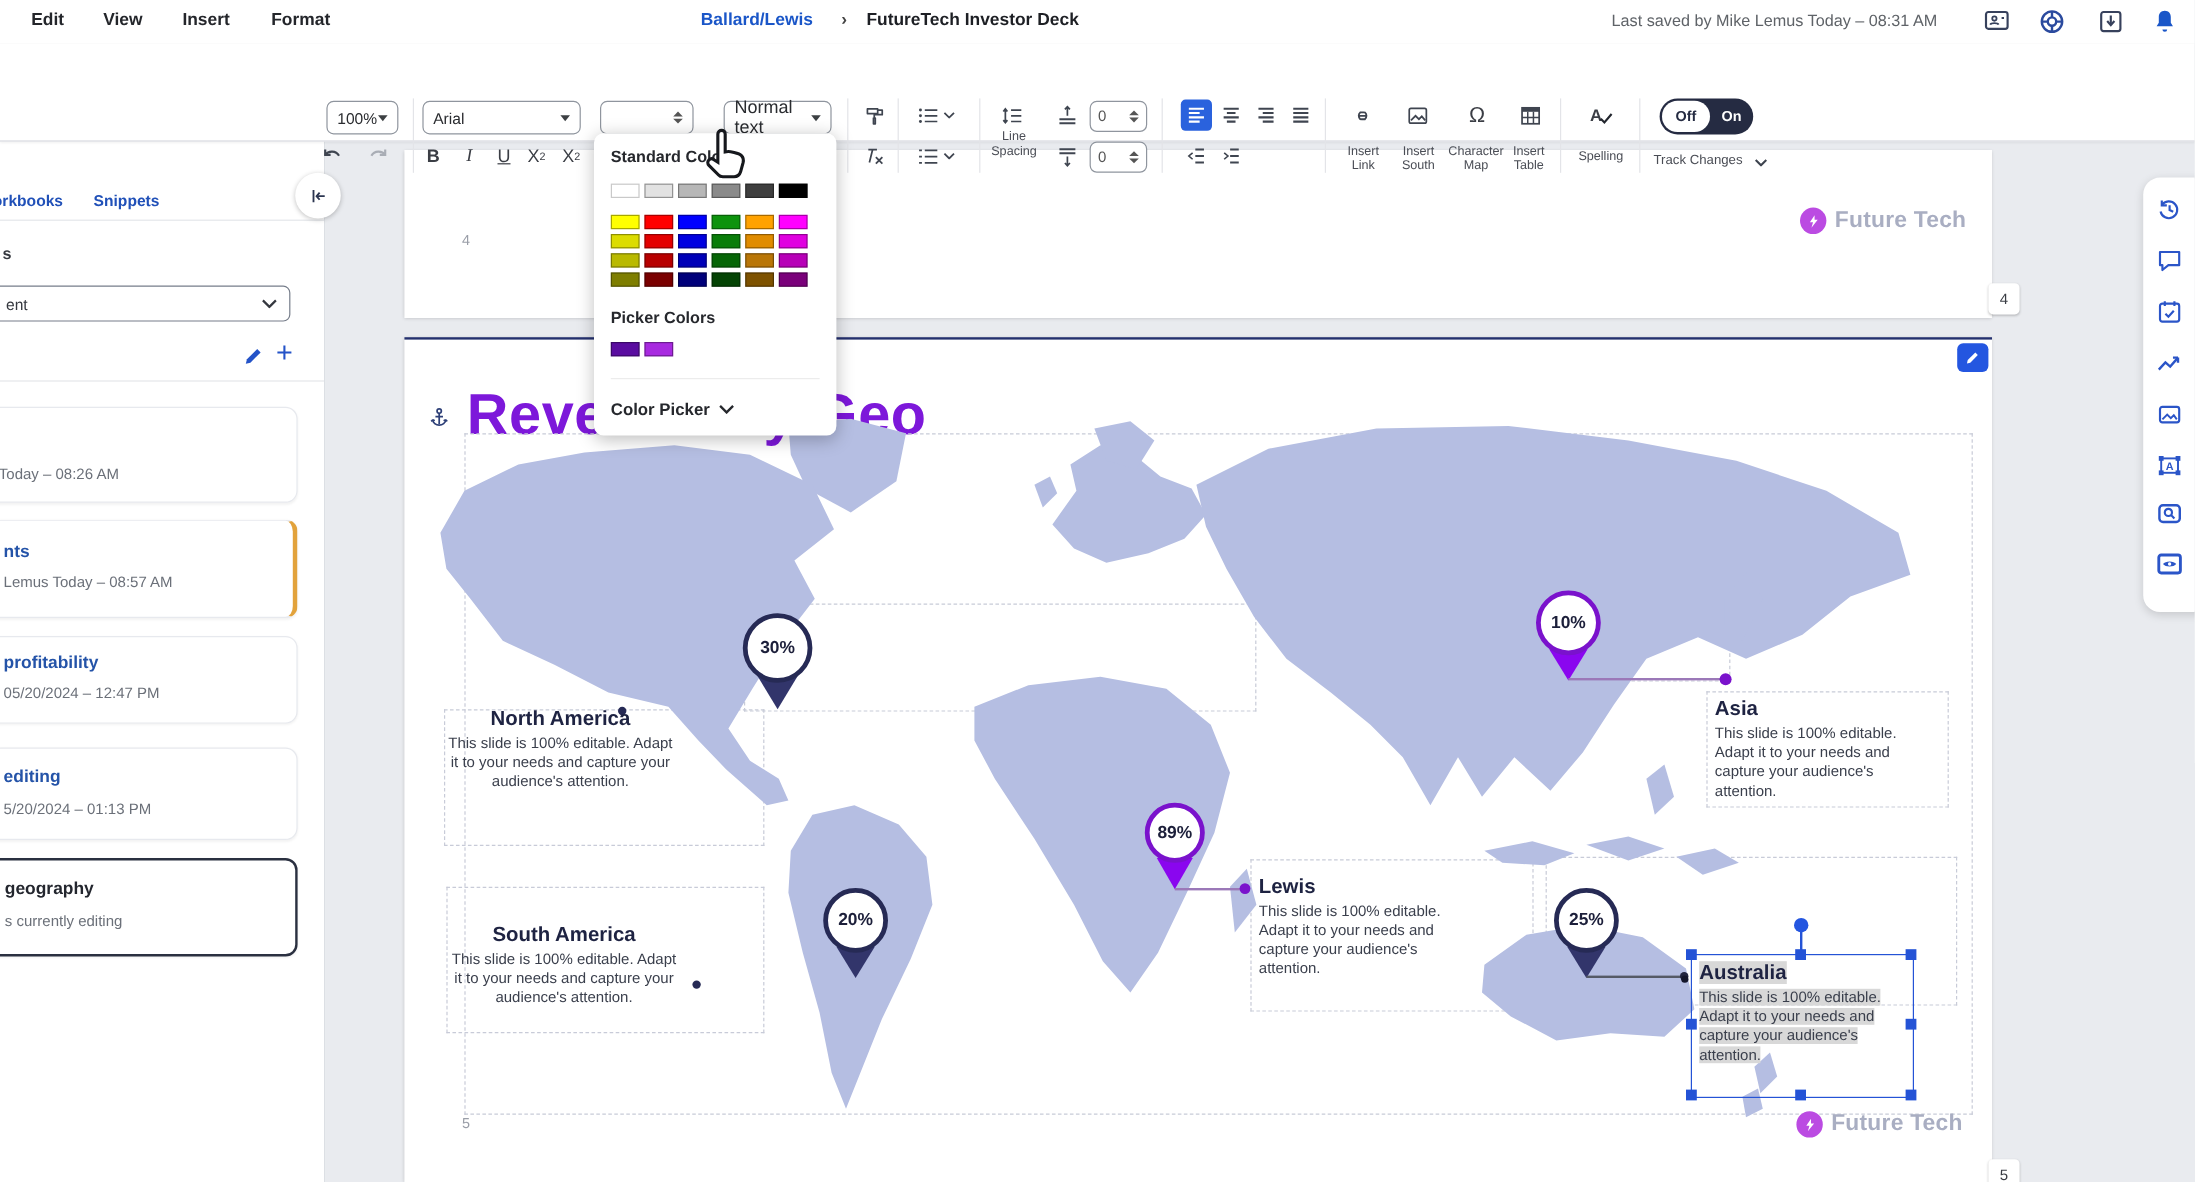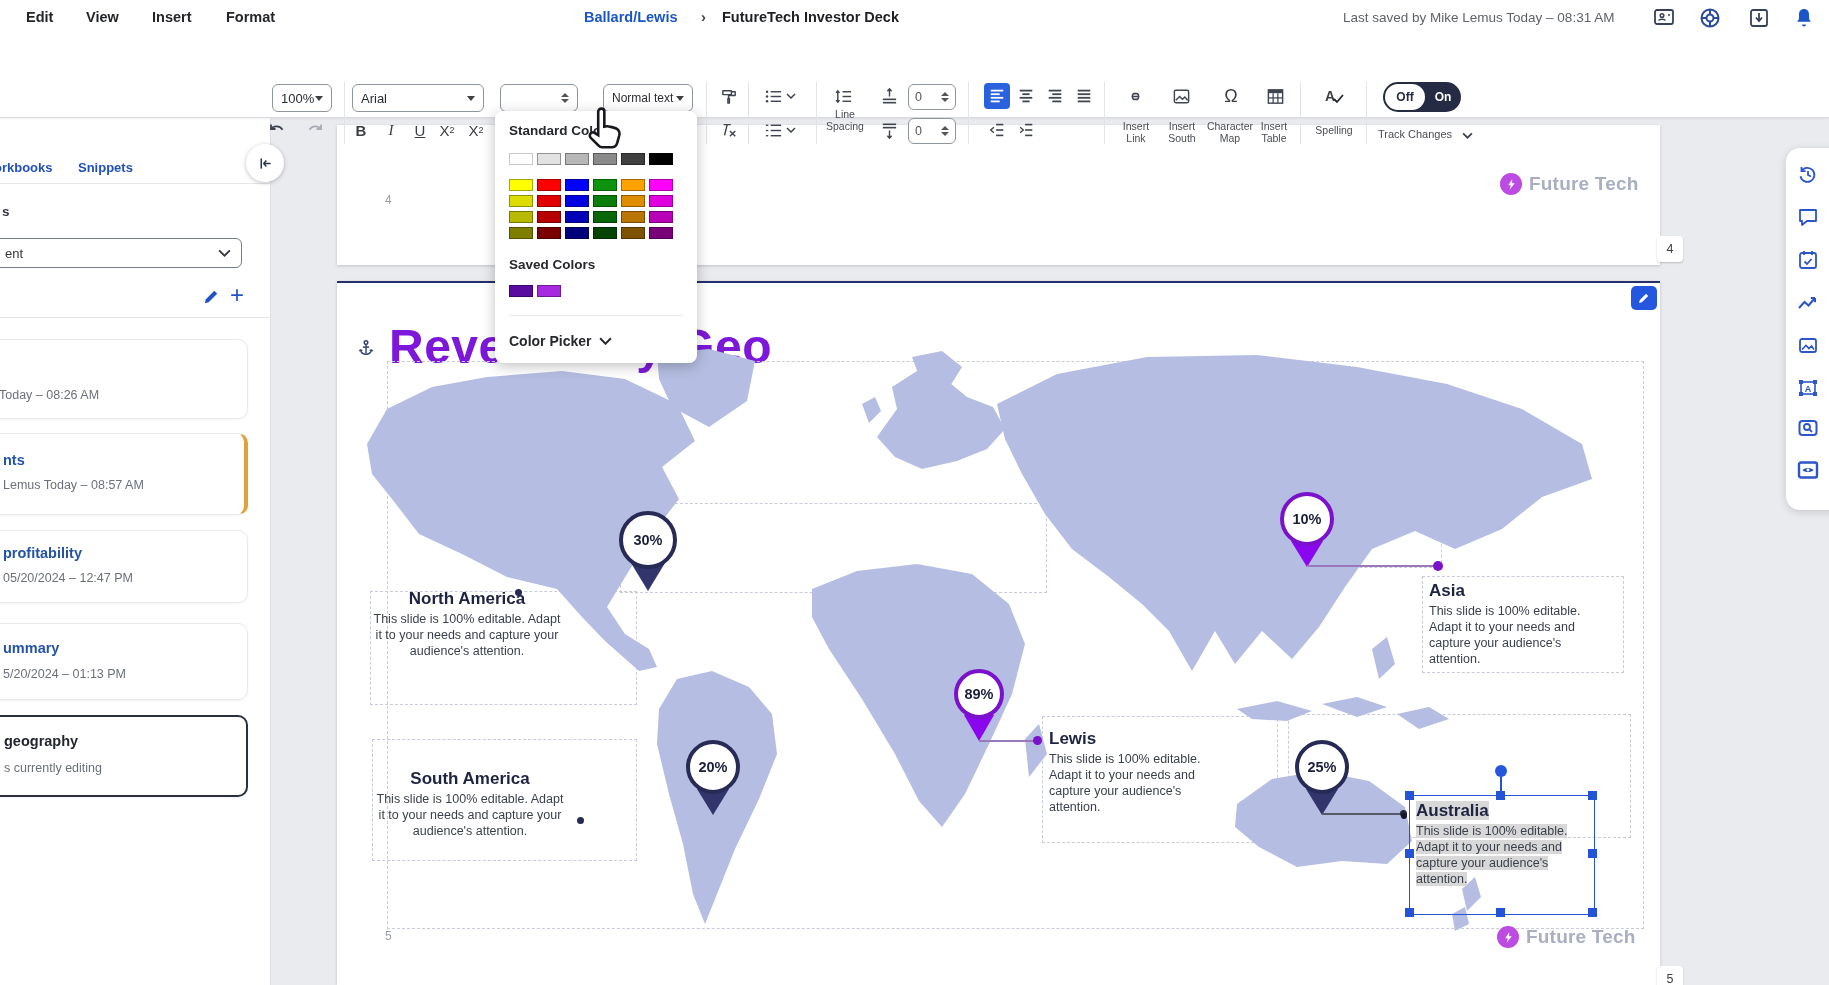--- a/index.html
+++ b/index.html
@@ -162,21 +162,21 @@
         <span class="caret"></span>
     </div>
     <div class="tb-box" style="left:500px;top:48px;width:78px">
       <span></span>
       <span class="stepchev">
           <span class="up"></span>
           <span class="dn"></span>
         </span>
     </div>
     <div class="tb-box" style="left:603px;top:48px;width:90px">
-      <span style="font-size:12px">Normal text</span>
+      <span style="font-size:15px">Normal text</span>
         <span class="caret"></span>
     </div>
 
     <div class="tb-btn" style="left:716px;top:47px">
       <svg viewBox="0 0 20 20" width="19" height="19">
           <path d="M3 4h9v4H3z M12 5h4v4h-7v3 M8.3 12h1.6v5H8.3z" fill="none" stroke="#3f4550" stroke-width="1.5" stroke-linejoin="round"></path>
         </svg>
     </div>
     <div class="tb-btn" style="left:760px;top:47px;width:40px">
       <svg viewBox="0 0 20 20" width="19" height="19">
@@ -552,21 +552,21 @@
     </div>
     <div class="sb-card" style="top:316px;height:82px;border-right:4px solid #e2a23b">
       <span class="ct" style="top:18px">nts</span>
       <span class="cm" style="top:44px">Lemus Today – 08:57 AM</span>
     </div>
     <div class="sb-card" style="top:413px;height:73px">
       <span class="ct" style="top:14px">profitability</span>
       <span class="cm" style="top:40px">05/20/2024 – 12:47 PM</span>
     </div>
     <div class="sb-card" style="top:506px;height:77px">
-      <span class="ct" style="top:16px">ummary</span>
+      <span class="ct" style="top:16px">editing</span>
       <span class="cm" style="top:43px">5/20/2024 – 01:13 PM</span>
     </div>
     <div class="sb-card" style="top:598px;height:82px;border:2px solid #2a3040">
       <span class="ct" style="top:16px;color:#23262e">geography</span>
       <span class="cm" style="top:44px">s currently editing</span>
     </div>
   </aside>
   <div class="collapse-btn">
     <svg viewBox="0 0 20 20" width="17" height="17">
         <line x1="5" y1="4" x2="5" y2="16" stroke="#2b3550" stroke-width="1.8"></line>
@@ -663,21 +663,21 @@
         <div class="sw" style="background: rgb(7, 102, 7);"></div>
         <div class="sw" style="background: rgb(185, 118, 7);"></div>
         <div class="sw" style="background: rgb(184, 0, 184);"></div>
         <div class="sw" style="background: rgb(126, 126, 0);"></div>
         <div class="sw" style="background: rgb(122, 0, 0);"></div>
         <div class="sw" style="background: rgb(0, 0, 122);"></div>
         <div class="sw" style="background: rgb(5, 68, 5);"></div>
         <div class="sw" style="background: rgb(126, 82, 0);"></div>
         <div class="sw" style="background: rgb(122, 0, 122);"></div>
       </div>
-    <h4 style="top:146px">Saved Colors</h4>
+    <h4 style="top:146px">Picker Colors</h4>
     <div class="swrow" style="top:174px">
         <div class="sw" style="background: rgb(90, 12, 160);"></div>
         <div class="sw" style="background: rgb(168, 42, 224);"></div>
       </div>
     <div class="cp-div" style="top:204px"></div>
     <div class="cp-picker" style="top:222px">
       <span>Color Picker</span>
       <svg viewBox="0 0 12 7" width="13" height="8">
           <path d="M1 1l5 5 5-5" fill="none" stroke="#26282d" stroke-width="1.8"></path>
         </svg>

